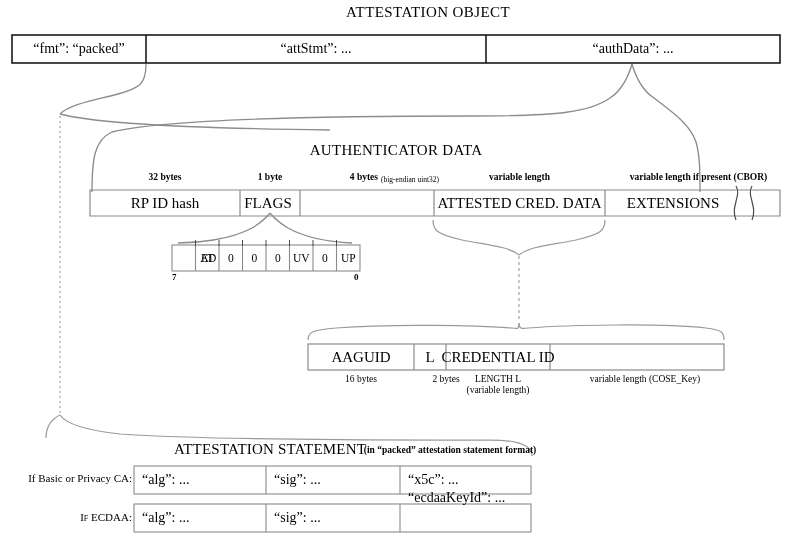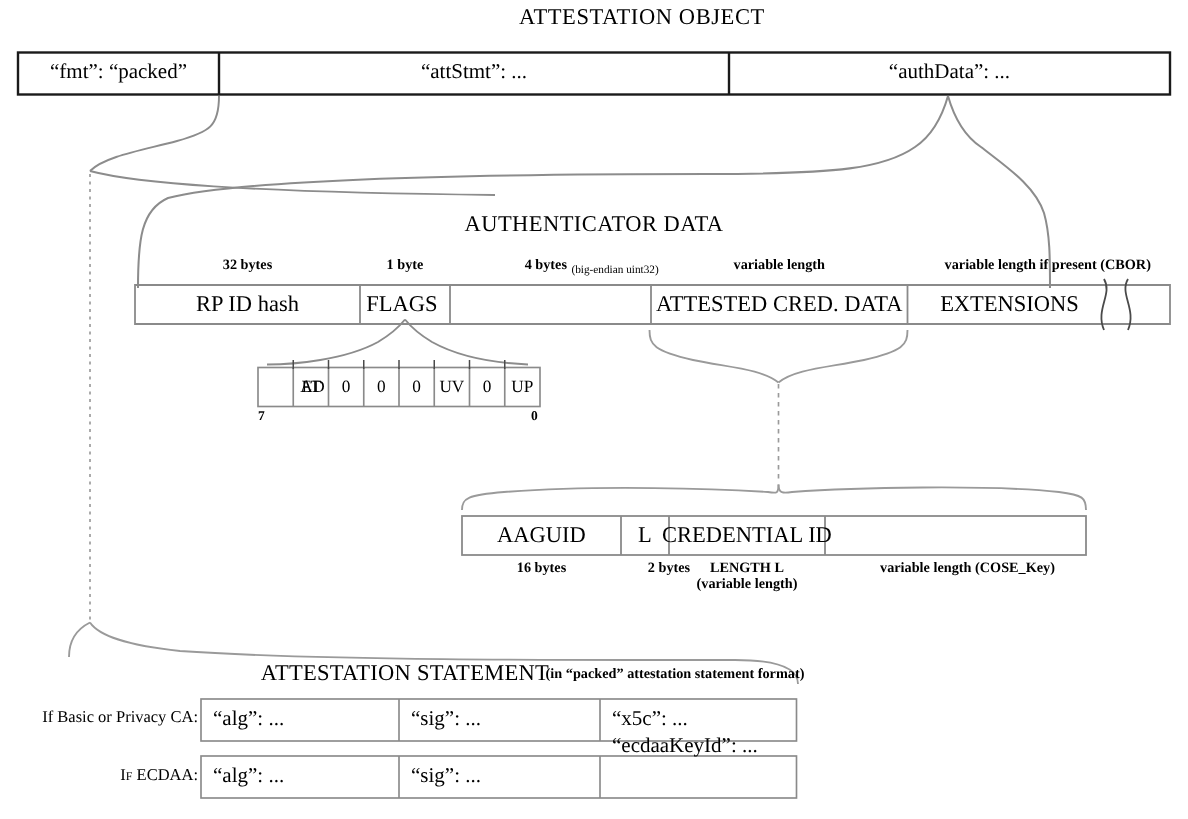--- a/index.html
+++ b/index.html
@@ -44,21 +44,21 @@
   .r2txt{font-size:15px;}
   .r3txt{font-size:15px;}
   .flagtxt{font-size:11.5px;}
   .stmttxt{font-size:14px;justify-content:flex-start;padding-left:8px;}
 
   
   .lbl{position:absolute;font-size:9.5px;font-weight:bold;text-align:center;white-space:nowrap;}
   .lbl-sm{position:absolute;font-size:7.5px;font-weight:normal;white-space:nowrap;}
   .bitlbl{position:absolute;font-size:9px;font-weight:bold;}
   .sidelbl{position:absolute;font-size:11px;text-align:right;white-space:nowrap;}
-  .lbl2{position:absolute;font-size:9.5px;font-weight:bold;text-align:center;white-space:nowrap;line-height:11px;}
+  .lbl2{position:absolute;font-size:9.5px;font-weight:normal;text-align:center;white-space:nowrap;line-height:11px;}
 </style>
 </head>
 <body>
 
 <div id="stage">
 
   <svg class="abs" width="792" height="546" viewBox="0 0 792 546" style="left:0;top:0;">
 
     <g fill="none" stroke="#1a1a1a" stroke-width="1.6">
       <rect x="12" y="35" width="768" height="28"></rect>

